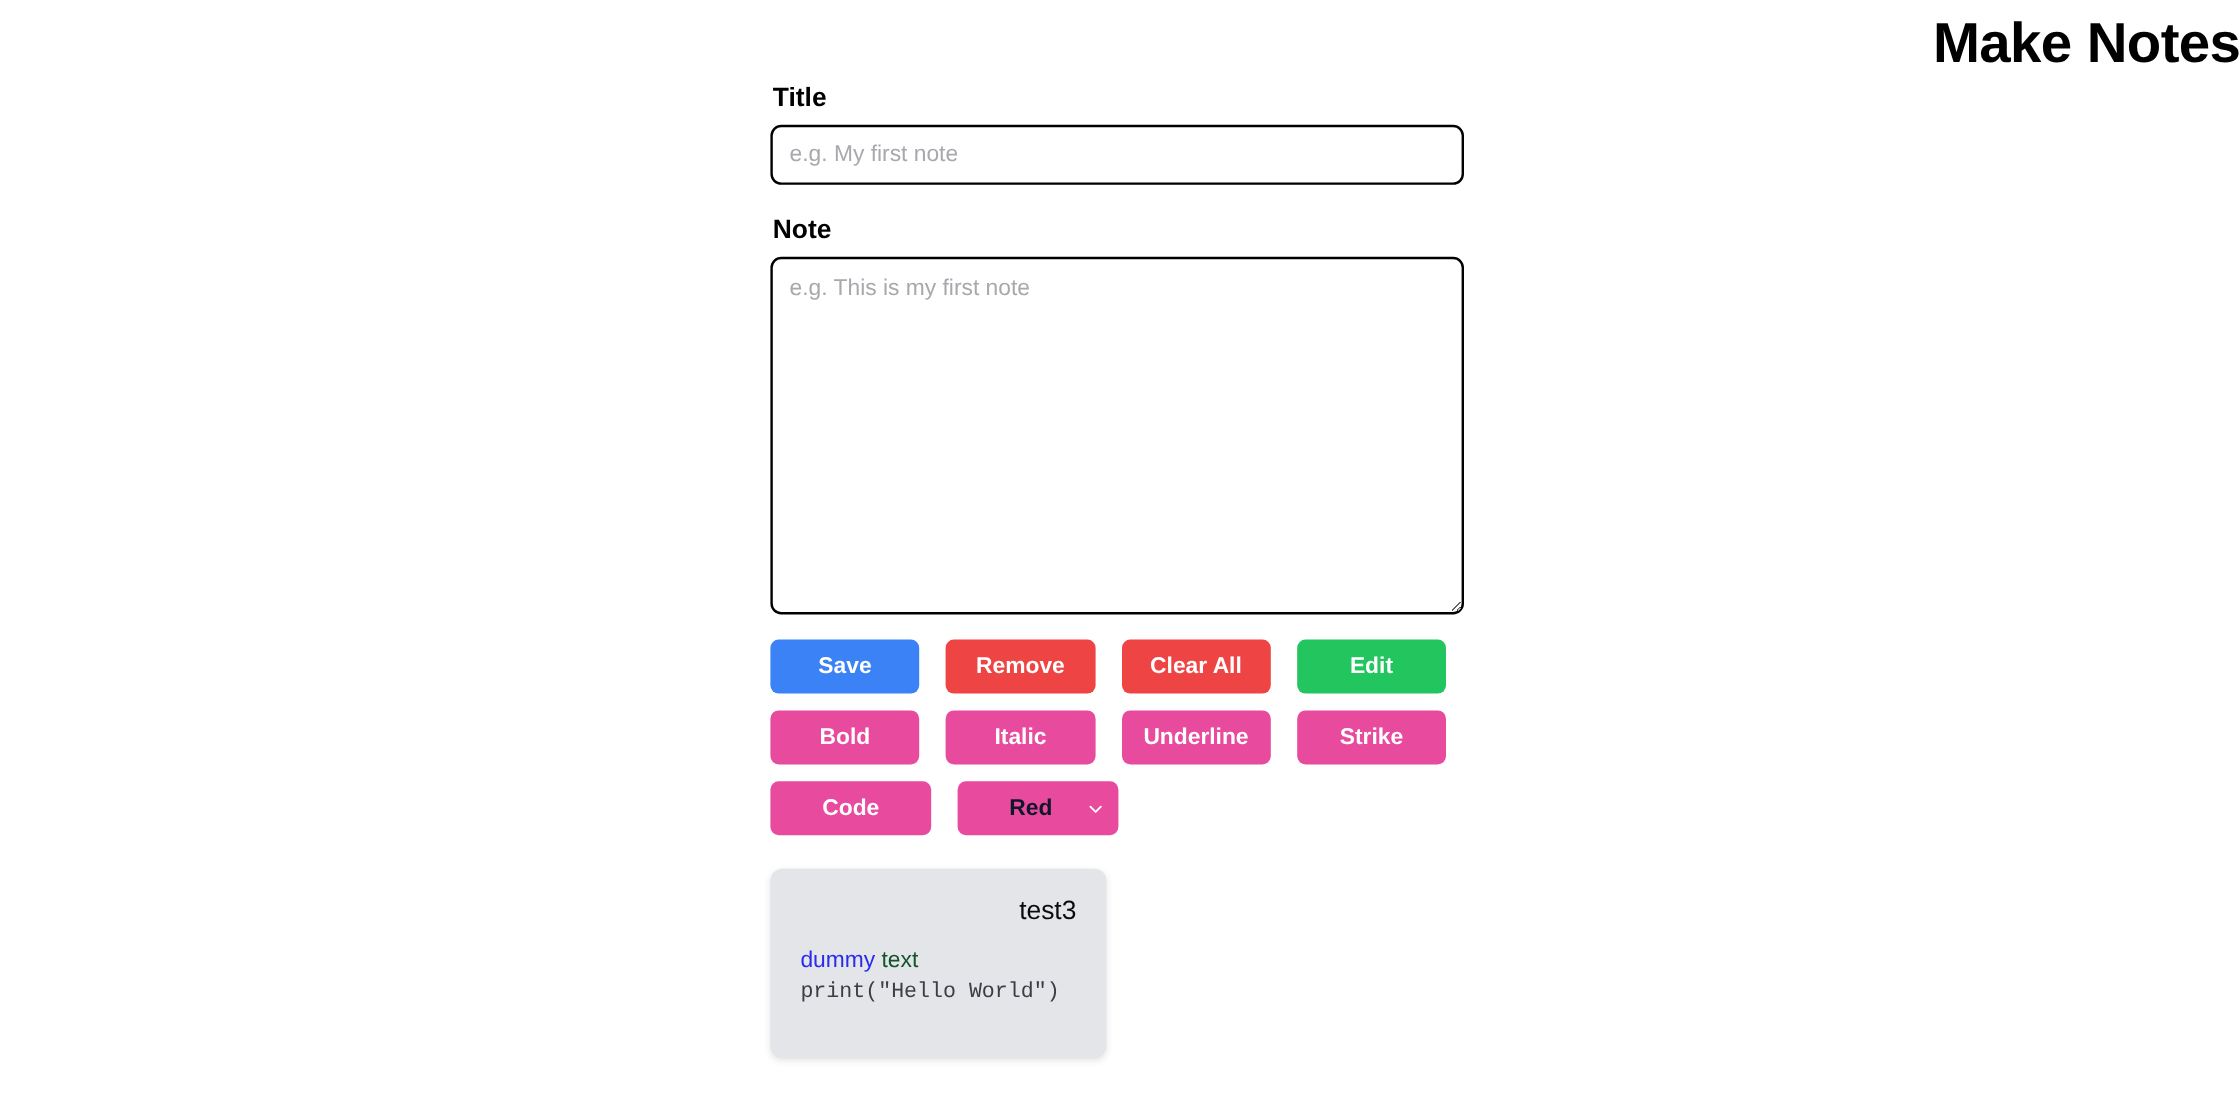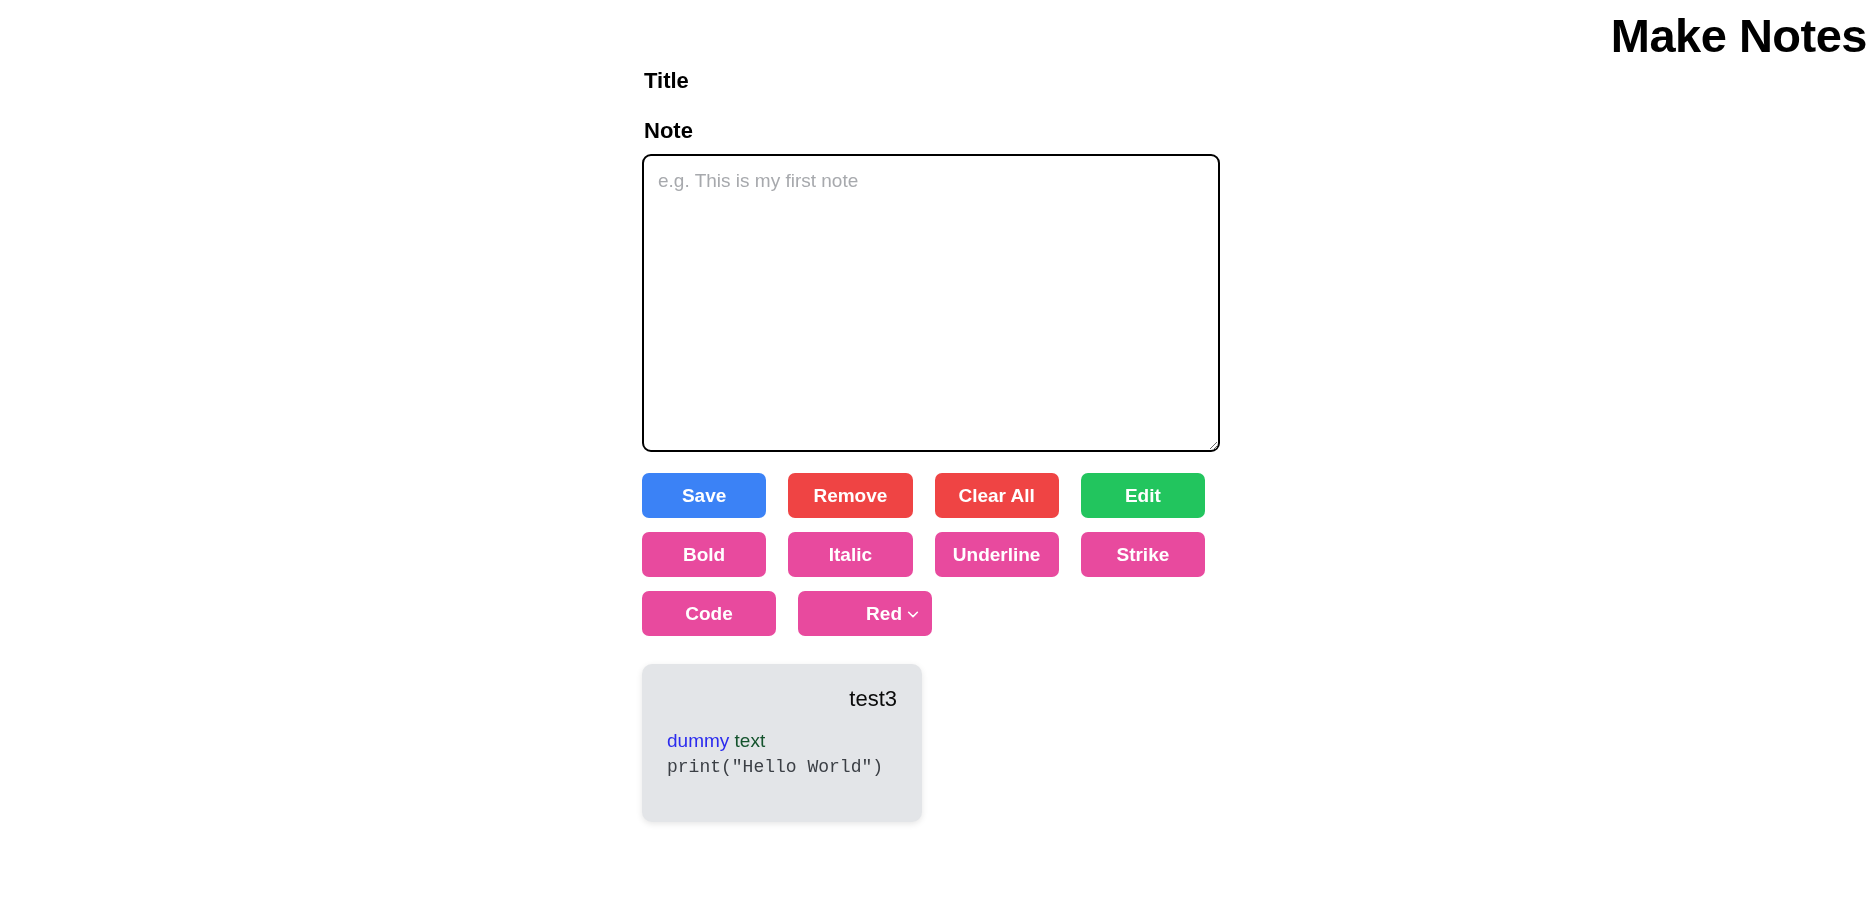--- a/index.html
+++ b/index.html
@@ -115,31 +115,31 @@
   .btn-edit      { background: #22c55e; }
   .btn-fmt       { background: #e84a9e; }
 
   
   .color-select {
     width: 134px;
     height: 45px;
     border: none;
     border-radius: 7px;
     background: #e84a9e;
-    color: #ffffff;
+    color: #0f172a;
     font-family: "Liberation Sans", sans-serif;
     font-size: 19px;
     font-weight: 700;
     padding: 0 30px 0 18px;
     cursor: pointer;
     -webkit-appearance: none;
     -moz-appearance: none;
     appearance: none;
     outline: none;
-    text-align: right;
+    text-align: center;
   }
   .select-wrap {
     position: relative;
     width: 134px;
     height: 45px;
     display: inline-block;
   }
   .select-chevron {
     position: absolute;
     right: 12px;
@@ -191,20 +191,21 @@
 <body>
 
 <div class="page">
 
   <div class="app-title">Make Notes</div>
 
   <div class="content">
 
     <div class="field-label">Title</div>
 
+    <input class="title-input" type="text" placeholder="e.g. My first note" style="">
 
     <div class="field-label note-label">Note</div>
 
     <textarea class="note-textarea" placeholder="e.g. This is my first note" style=""></textarea>
 
     <div class="btn-row">
       <button class="btn btn-save">Save</button>
       <button class="btn btn-remove">Remove</button>
       <button class="btn btn-clear">Clear All</button>
       <button class="btn btn-edit">Edit</button>

